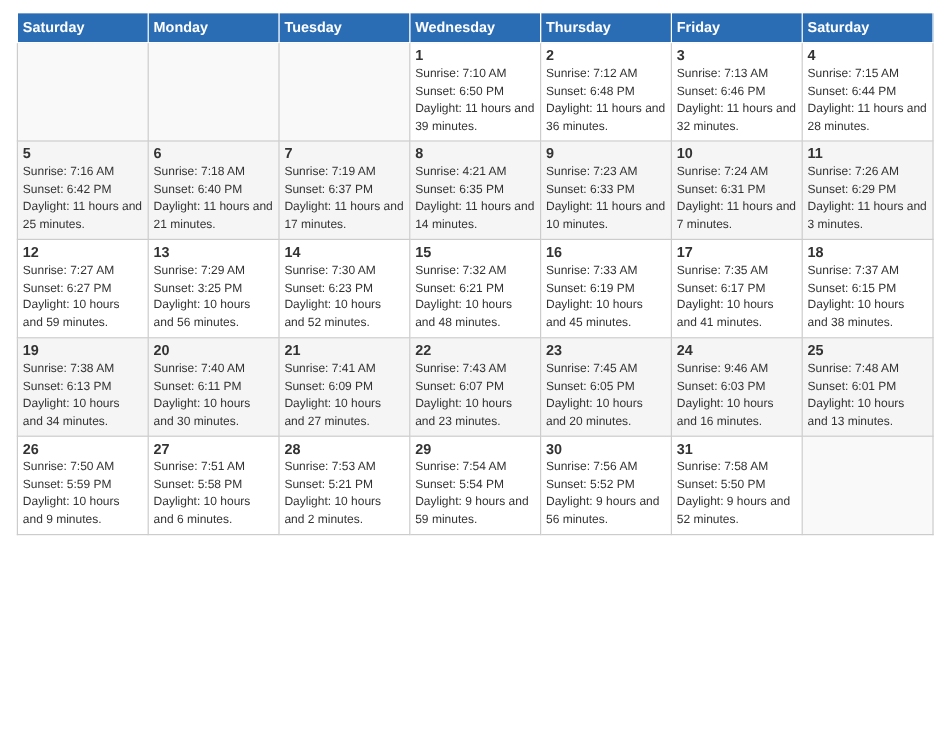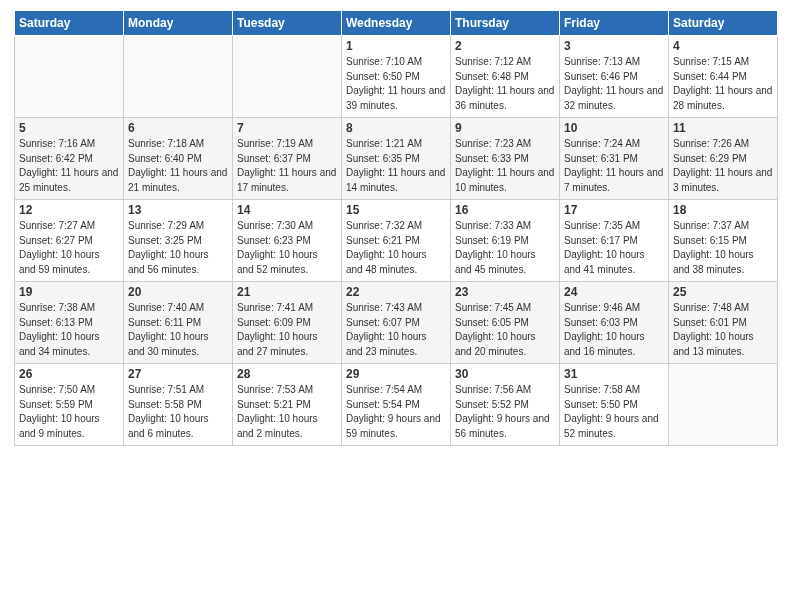--- a/index.html
+++ b/index.html
@@ -169,21 +169,21 @@
           </td>
           <td>
             <span class="day-number">7</span>
             <div class="day-info">Sunrise: 7:19 AM
 Sunset: 6:37 PM
 Daylight: 11 hours
 and 17 minutes.</div>
           </td>
           <td>
             <span class="day-number">8</span>
-            <div class="day-info">Sunrise: 1:21 AM
+            <div class="day-info">Sunrise: 4:21 AM
 Sunset: 6:35 PM
 Daylight: 11 hours
 and 14 minutes.</div>
           </td>
           <td>
             <span class="day-number">9</span>
             <div class="day-info">Sunrise: 7:23 AM
 Sunset: 6:33 PM
 Daylight: 11 hours
 and 10 minutes.</div>

